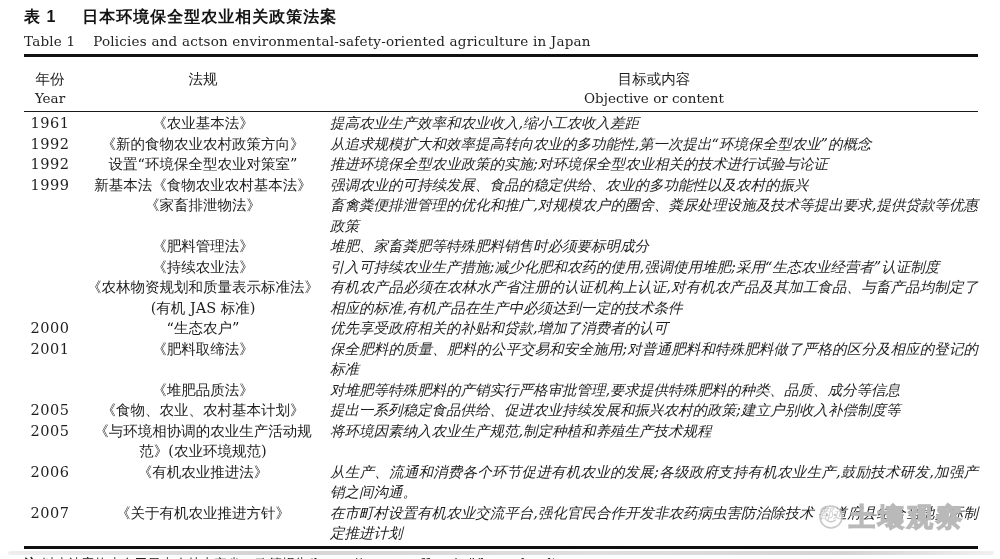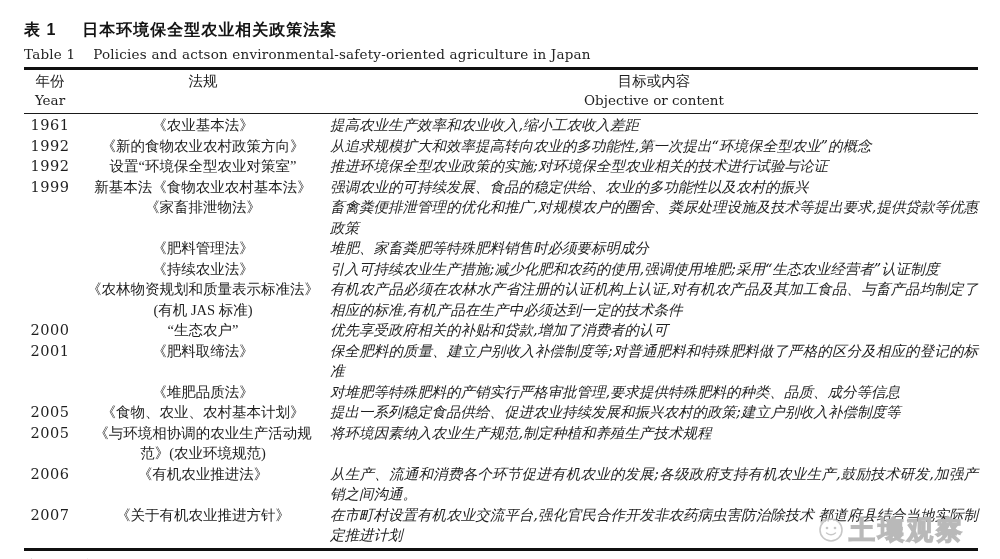--- a/index.html
+++ b/index.html
@@ -4,21 +4,21 @@
 <style>
   * { margin:0; padding:0; box-sizing:border-box; }
   html, body { width:1000px; height:559px; }
   body {
     background:#ffffff;
     color:#1e1e1e;
     font-family:"DejaVu Serif","Liberation Serif",serif;
     position:relative;
     overflow:hidden;
   }
-  .page { position:absolute; inset:0; padding:7px 22px 0 24px;margin-top:13px; }
+  .page { position:absolute; inset:0; padding:7px 22px 0 24px; }
 
   .caption-cn {
     font-weight:700;
     font-size:16px;
     letter-spacing:1px;
     color:#141414;
     font-family:"Liberation Sans","DejaVu Sans",sans-serif;
   }
   .caption-cn .cap-label { margin-right:26px; }
   .caption-en {
@@ -30,29 +30,29 @@
   .caption-en .cap-label { margin-right:18px; }
 
   .tbl { margin-top:5px; border-top:3px solid #101010; border-bottom:3px solid #101010; }
 
   .tr, .thead-row {
     display:grid;
     grid-template-columns:52px 238px 1fr;
     column-gap:8px;
     align-items:start;
   }
-  .thead { border-bottom:1.5px solid #1a1a1a; padding:2px 0 3px 0; }
+  .thead { border-bottom:1.5px solid #1a1a1a; padding:13px 0 3px 0; }
   .th { text-align:center; }
   .th .cn { font-size:14.5px; line-height:19px; }
   .th .en { font-size:13.5px; line-height:19px; }
 
   .tbody { padding:1px 0 2px 0; }
   .td { font-size:14.5px; line-height:20.5px; }
   .td-year { text-align:center; letter-spacing:0.5px; }
-  .td-law { text-align:center;font-family:Liberation Serif, serif; }
+  .td-law { text-align:center; }
   .td-content { text-align:justify;font-style:italic; }
 
   .note { margin-top:6px; font-size:13px; color:#222; letter-spacing:0.2px; }
   .note b { font-weight:700; }
 
   .watermark {
     position:absolute; left:816px; top:500px;
     display:flex; align-items:center; gap:3px;
     z-index:5; pointer-events:none;
   }
@@ -144,21 +144,21 @@
         <div class="td td-content">有机农产品必须在农林水产省注册的认证机构上认证,对有机农产品及其加工食品、与畜产品均制定了相应的标准,有机产品在生产中必须达到一定的技术条件</div>
       </div>
       <div class="tr">
         <div class="td td-year">2000</div>
         <div class="td td-law">“生态农户”</div>
         <div class="td td-content">优先享受政府相关的补贴和贷款,增加了消费者的认可</div>
       </div>
       <div class="tr">
         <div class="td td-year">2001</div>
         <div class="td td-law">《肥料取缔法》</div>
-        <div class="td td-content">保全肥料的质量、建立户别收入补偿制度等;对普通肥料和特殊肥料做了严格的区分及相应的登记的标准</div>
+        <div class="td td-content">保全肥料的质量、肥料的公平交易和安全施用;对普通肥料和特殊肥料做了严格的区分及相应的登记的标准</div>
       </div>
       <div class="tr">
         <div class="td td-year"></div>
         <div class="td td-law">《堆肥品质法》</div>
         <div class="td td-content">对堆肥等特殊肥料的产销实行严格审批管理,要求提供特殊肥料的种类、品质、成分等信息</div>
       </div>
       <div class="tr">
         <div class="td td-year">2005</div>
         <div class="td td-law">《食物、农业、农村基本计划》</div>
         <div class="td td-content">提出一系列稳定食品供给、促进农业持续发展和振兴农村的政策;建立户别收入补偿制度等</div>

